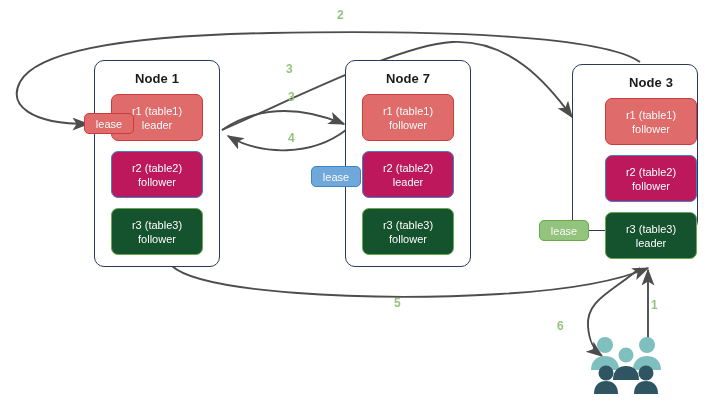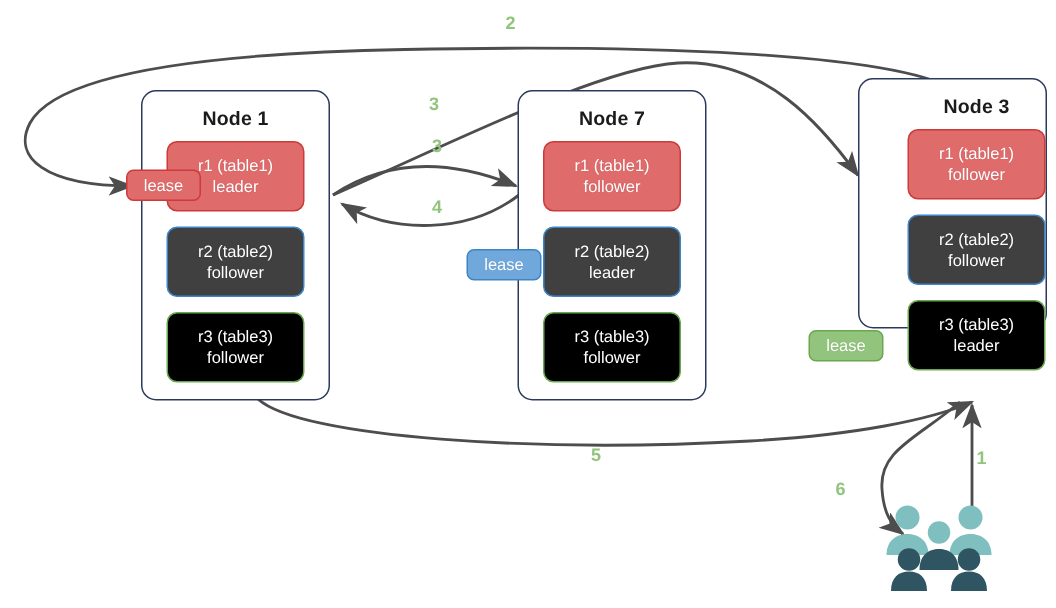--- a/index.html
+++ b/index.html
@@ -52,22 +52,22 @@
     flex-direction: column;
     align-items: center;
     justify-content: center;
     font-size: 11px;
     line-height: 14px;
     color: #ffffff;
     text-shadow: 0 0 1px rgba(0,0,0,.15);
   }
   .replica .l1, .replica .l2 { display: block; }
   .rep-red   { background: #e06b6b; border: 1.4px solid #cc3b3b; text-align: center; }
-  .rep-blue  { background: #404040; border: 1.4px solid #3d85c6; }
-  .rep-green { background: #000000; border: 1.4px solid #6aa84f; }
+  .rep-blue  { background: #be185d; border: 1.4px solid #3d85c6; }
+  .rep-green { background: #14532d; border: 1.4px solid #6aa84f; }
 
   .lease {
     position: absolute;
     box-sizing: border-box;
     height: 21px;
     border-radius: 5px;
     display: flex;
     align-items: center;
     justify-content: center;
     font-size: 11px;
@@ -156,21 +156,21 @@
     <div class="replica rep-blue">
       <span class="l1">r2 (table2)</span>
       <span class="l2">leader</span>
     </div>
     <div class="replica rep-green">
       <span class="l1">r3 (table3)</span>
       <span class="l2">follower</span>
     </div>
   </div>
 
-  <div class="node" style="left:572px; top:52px; width:126px; height:167px;padding-left:32px;">
+  <div class="node" style="left:572px; top:64px; width:126px; height:167px;padding-left:32px;">
     <div class="node-title">Node 3</div>
     <div class="replica rep-red">
       <span class="l1">r1 (table1)</span>
       <span class="l2">follower</span>
     </div>
     <div class="replica rep-blue">
       <span class="l1">r2 (table2)</span>
       <span class="l2">follower</span>
     </div>
     <div class="replica rep-green">

